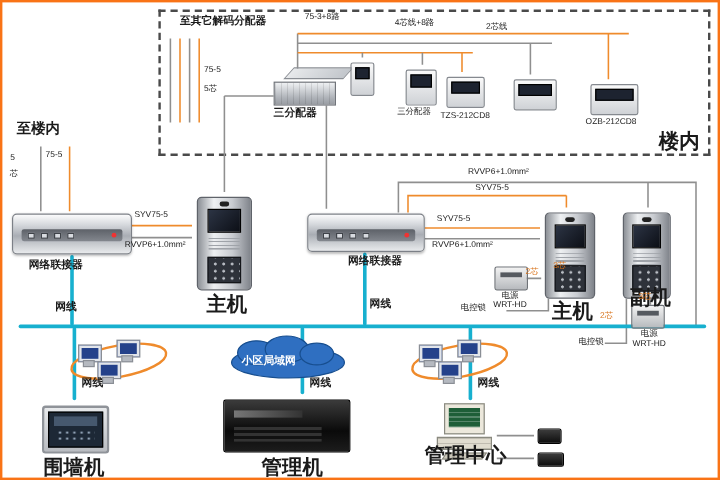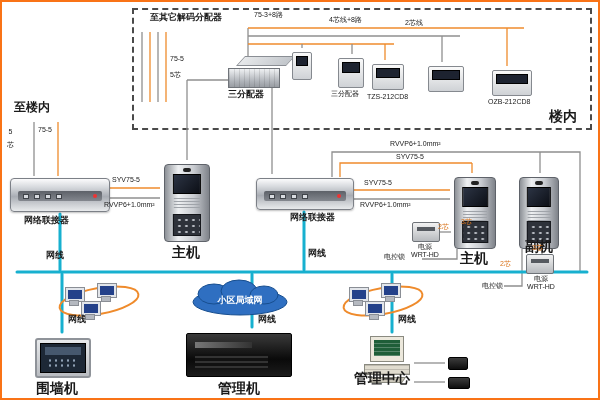--- a/index.html
+++ b/index.html
@@ -12,21 +12,21 @@
   svg.wires{position:absolute;left:0;top:0;z-index:2}
   path{fill:none}
   .wg{stroke:var(--c-gray);stroke-width:1.3}
   .wo{stroke:var(--c-orange);stroke-width:1.3}
   .wc{stroke:var(--c-cyan);stroke-width:3;stroke-linecap:round}
   .swoosh{fill:none;stroke:var(--c-orange);stroke-width:2}
   .cloud-e{fill:var(--c-cloud_blue);stroke:#174e8f;stroke-width:1}
 
   .lbl{position:absolute;font-size:8px;color:var(--c-text_dark);white-space:nowrap;line-height:1.15;z-index:6}
   .b{font-weight:bold}
-  .f7{font-size:7px}.f9{font-size:9px}.f11{font-size:14px}.f12{font-size:12px}
+  .f7{font-size:7px}.f9{font-size:9px}.f11{font-size:17px}.f12{font-size:12px}
   .oc{color:#d9731a}
   .vert{writing-mode:vertical-rl;text-orientation:upright}
   .ctr{text-align:center}
   .cloudtext{position:absolute;z-index:5;color:#fff;font-weight:bold;font-size:9px;text-align:center}
 
   .dashedbox{position:absolute;border:2px dashed #4a4a4a;z-index:1}
 
   .connector{position:absolute;z-index:3;background:linear-gradient(180deg,#fbfbfc,#d7dade 25%,#a9adb4 55%,#cdd0d4 80%,#e8eaec);border:1px solid #7c8087;border-radius:4px;box-shadow:0 1px 2px rgba(0,0,0,.25)}
   .connector .strip{position:absolute;left:7px;right:7px;top:12px;height:10px;background:linear-gradient(180deg,#5d6168,#83878e);border-radius:2px;display:flex;align-items:center;gap:5px;padding:0 5px}
   .connector .port{width:6px;height:5px;background:#d8dbe0;border:1px solid #3f4349}
@@ -246,21 +246,21 @@
   <div class="lbl f7 oc" style="left:459px;top:216px">3芯</div>
   <div class="lbl f7 oc" style="left:498px;top:258px">2芯</div>
   <div class="lbl f7 oc" style="left:530px;top:242px">3芯</div>
 
   <div class="lbl b f9" style="left:44px;top:248px">网线</div>
   <div class="lbl b f9" style="left:306px;top:246px">网线</div>
   <div class="lbl b f9" style="left:66px;top:312px">网线</div>
   <div class="lbl b f9" style="left:256px;top:312px">网线</div>
   <div class="lbl b f9" style="left:396px;top:312px">网线</div>
 
-  <div class="cloudtext" style="left:208px;top:292px;width:60px">小区局域网</div>
+  <div class="cloudtext" style="left:192px;top:292px;width:60px">小区局域网</div>
   <div class="ws" style="left:64px;top:286px"></div>
   <div class="ws" style="left:96px;top:282px"></div>
   <div class="ws" style="left:80px;top:300px"></div>
   <div class="ws" style="left:348px;top:286px"></div>
   <div class="ws" style="left:380px;top:282px"></div>
   <div class="ws" style="left:364px;top:300px"></div>
 
   <div class="wall" style="left:33px;top:336px;width:56px;height:40px">
     <div class="face"></div>
   </div>

